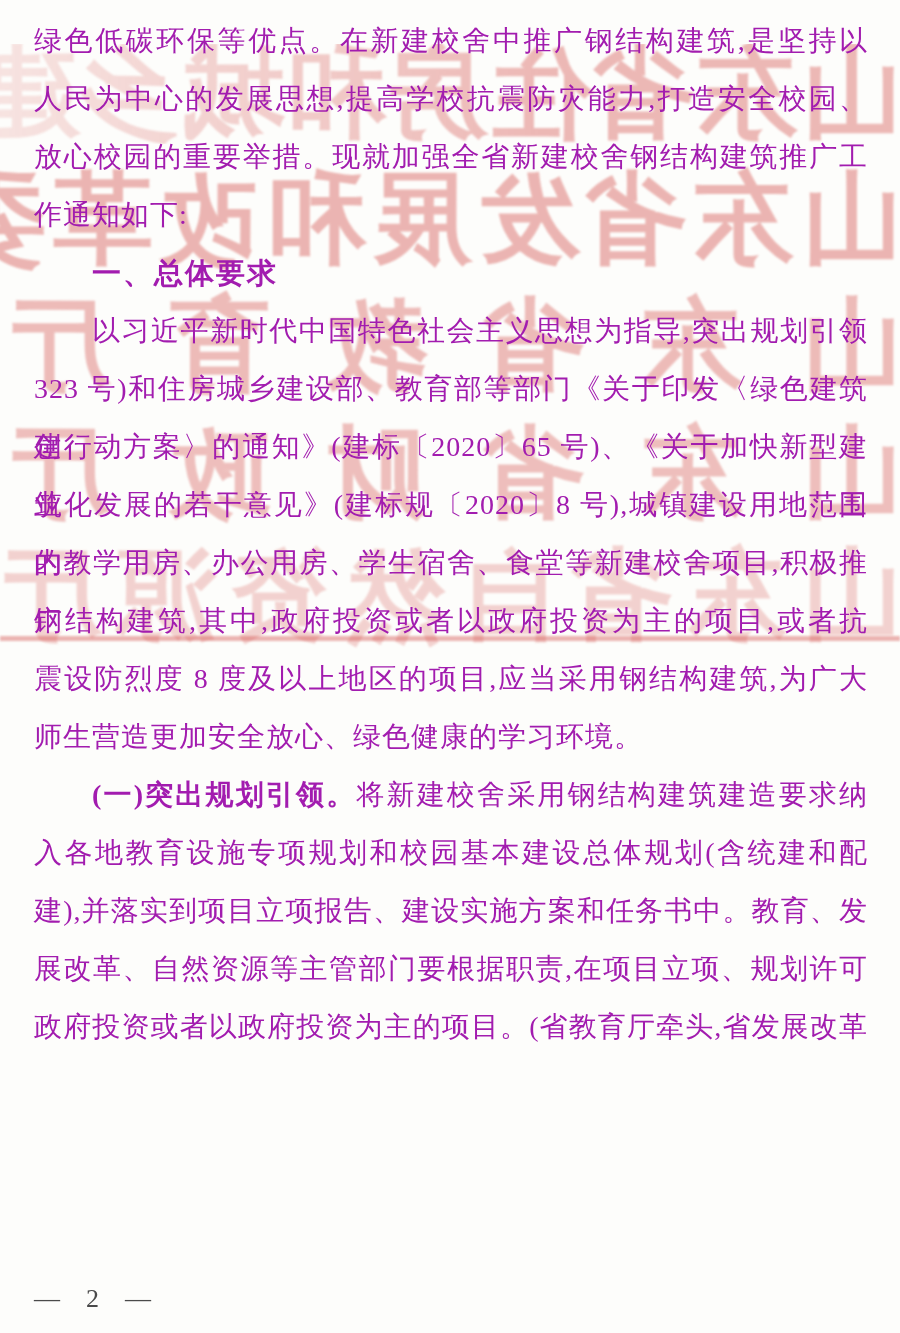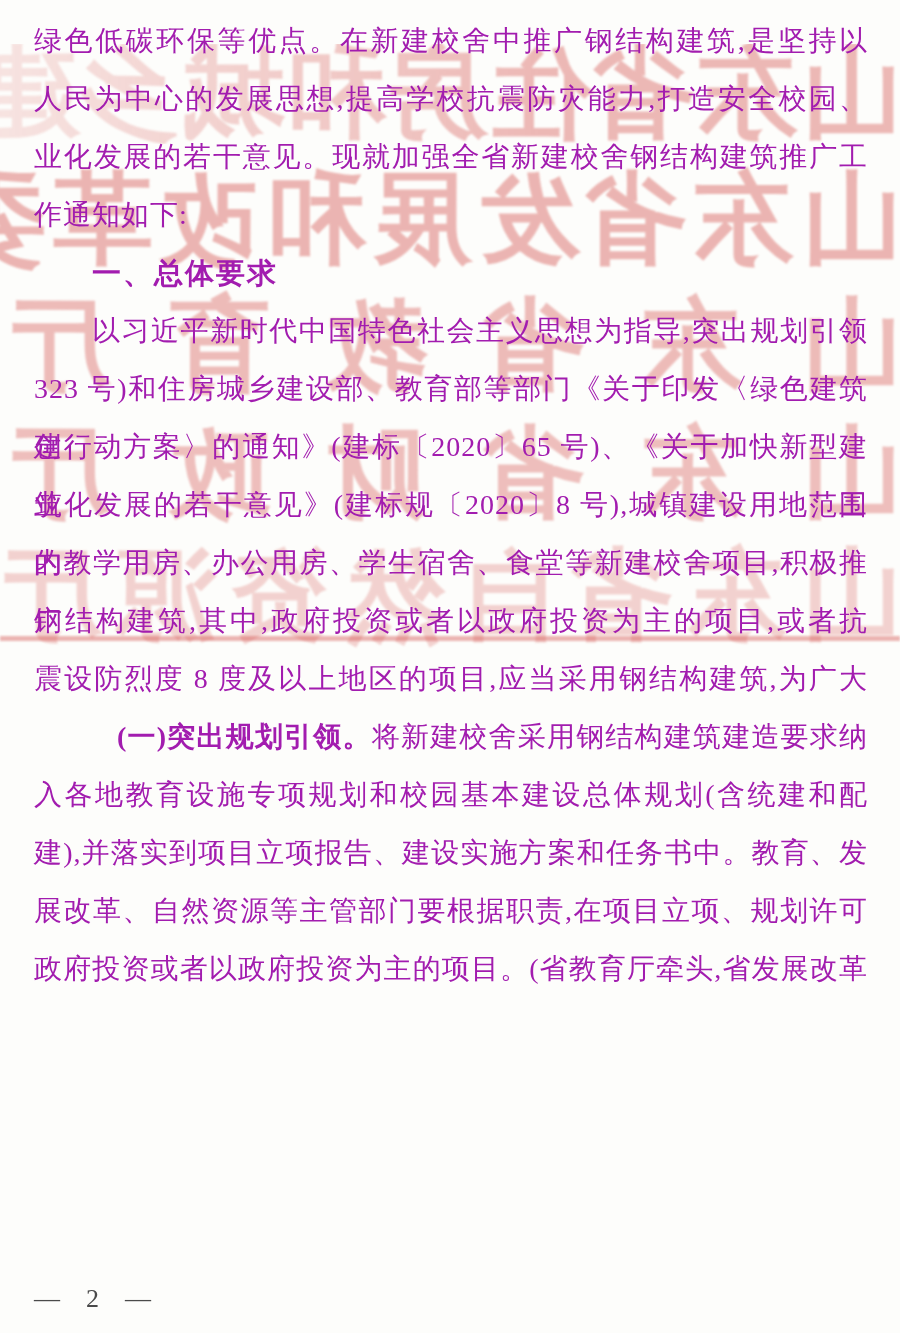--- a/index.html
+++ b/index.html
@@ -51,21 +51,21 @@
   .line.end{text-align-last:left;}
   .line.open{padding-left:58px;}
   .line.heading{
     padding-left:58px;
     text-align-last:left;
     font-weight:700;
     font-size:29px;
     font-family:Liberation Serif, serif;
     letter-spacing:2px;
   }
-  .line .b{font-weight:700;margin-left:25px;}
+  .line .b{font-weight:700;}
 
   
   .footer{
     position:absolute;left:34px;top:1286px;
     display:flex;align-items:center;gap:26px;
     color:#4a4a4a;font-size:26px;line-height:1;
   }
 </style>
 </head>
 <body>
@@ -79,30 +79,31 @@
       <div class="wm-row wm-row-2">山东省发展和改革委员会</div>
       <div class="wm-row wm-row-3">山东省教育厅</div>
       <div class="wm-row wm-row-4">山东省财政厅</div>
       <div class="wm-row wm-row-5">山东省自然资源厅</div>
     </div>
 
   <div class="content">
 
   <div class="line fill"><span>绿色低碳环保等优点。在新建校舍中推广钢结构建筑,是坚持以</span></div>
       <div class="line fill"><span>人民为中心的发展思想,提高学校抗震防灾能力,打造安全校园、</span></div>
-      <div class="line fill"><span>业化发展的若干意见。现就加强全省新建校舍钢结构建筑推广工</span></div>
+      <div class="line fill"><span>放心校园的重要举措。现就加强全省新建校舍钢结构建筑推广工</span></div>
       <div class="line end"><span>作通知如下:</span></div>
       <div class="line heading"><span>一、总体要求</span></div>
       <div class="line open"><span>以习近平新时代中国特色社会主义思想为指导,突出规划引领</span></div>
       <div class="line fill"><span>323 号)和住房城乡建设部、教育部等部门《关于印发〈绿色建筑创</span></div>
       <div class="line fill"><span>建行动方案〉的通知》(建标〔2020〕65 号)、《关于加快新型建筑工</span></div>
       <div class="line fill"><span>业化发展的若干意见》(建标规〔2020〕8 号),城镇建设用地范围内</span></div>
       <div class="line fill"><span>的教学用房、办公用房、学生宿舍、食堂等新建校舍项目,积极推广</span></div>
       <div class="line fill"><span>钢结构建筑,其中,政府投资或者以政府投资为主的项目,或者抗</span></div>
       <div class="line fill"><span>震设防烈度 8 度及以上地区的项目,应当采用钢结构建筑,为广大</span></div>
+      <div class="line end"><span>师生营造更加安全放心、绿色健康的学习环境。</span></div>
       <div class="line open"><span class="b">(一)突出规划引领。</span><span>将新建校舍采用钢结构建筑建造要求纳</span></div>
       <div class="line fill"><span>入各地教育设施专项规划和校园基本建设总体规划(含统建和配</span></div>
       <div class="line fill"><span>建),并落实到项目立项报告、建设实施方案和任务书中。教育、发</span></div>
       <div class="line fill"><span>展改革、自然资源等主管部门要根据职责,在项目立项、规划许可</span></div>
       <div class="line fill"><span>政府投资或者以政府投资为主的项目。(省教育厅牵头,省发展改革</span></div>
     </div>
 
   <div class="footer">
     <span>—</span>
     <span>2</span>

